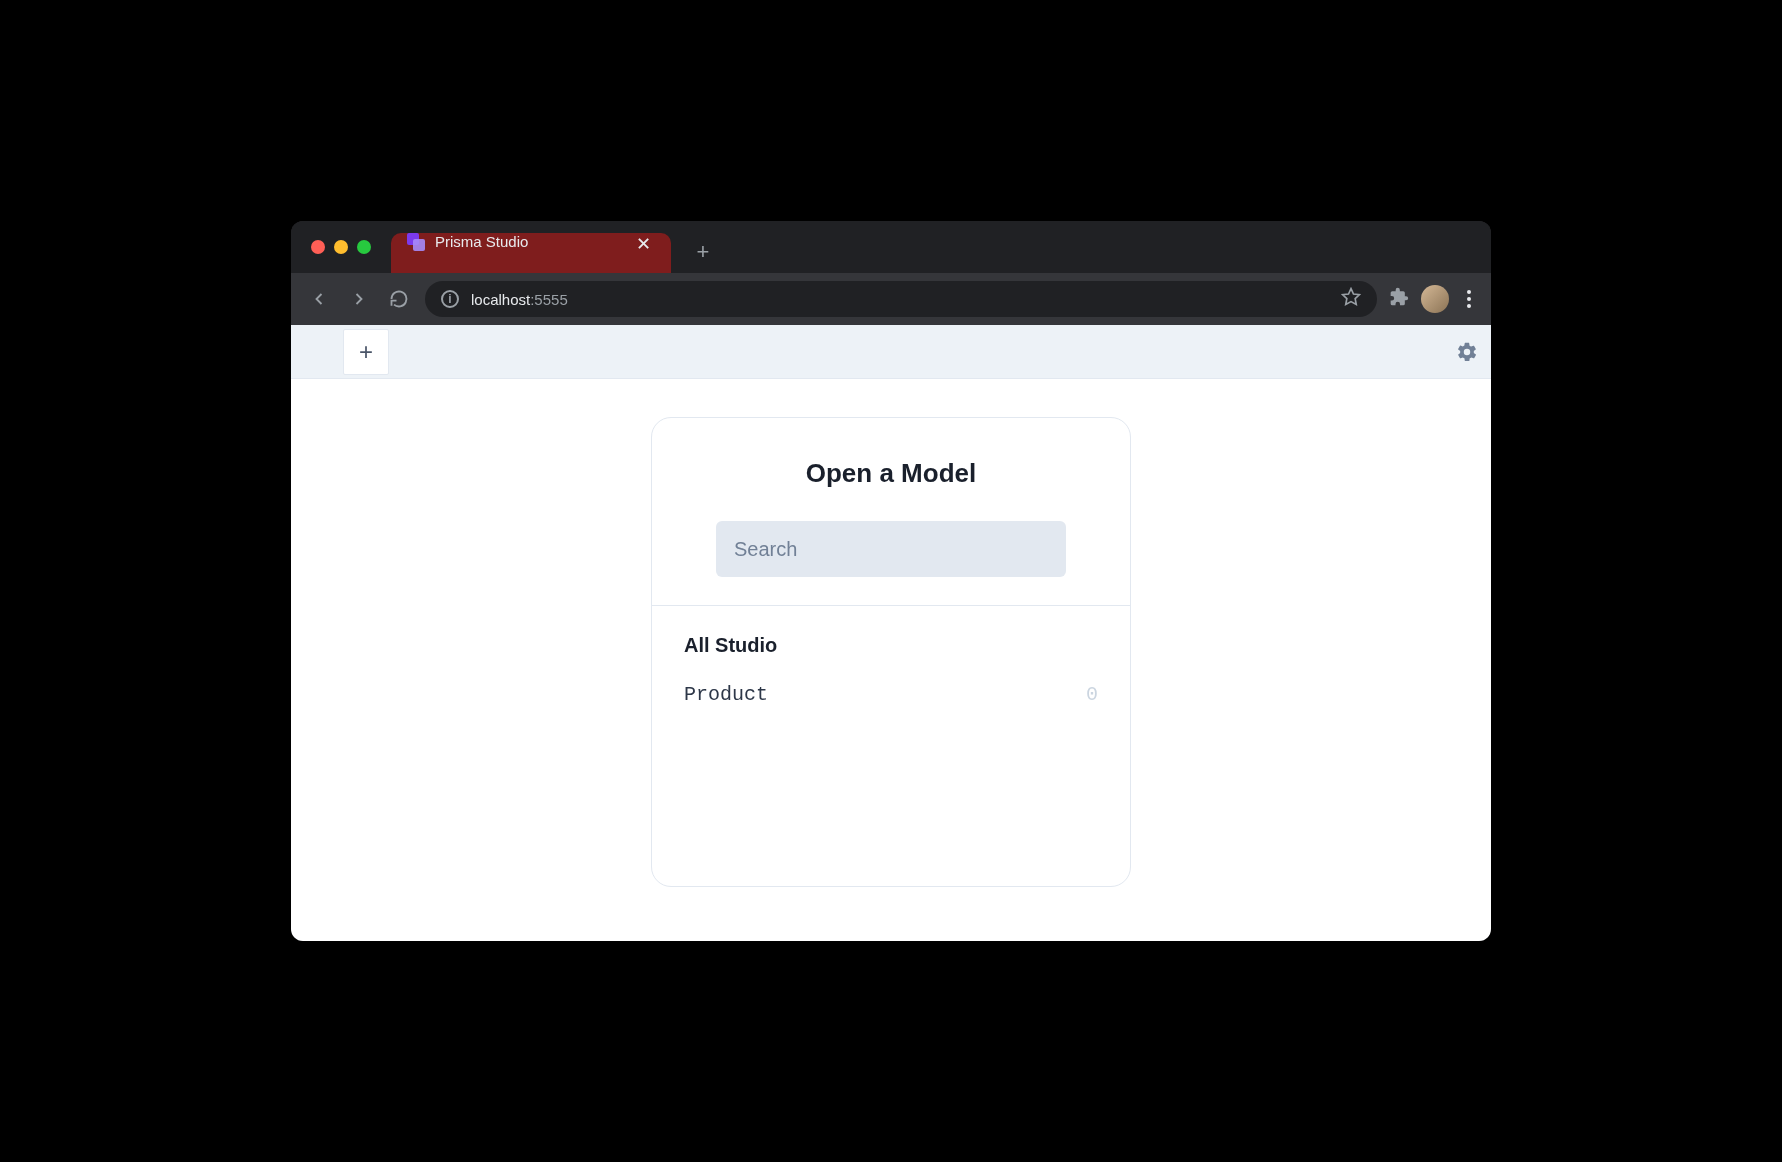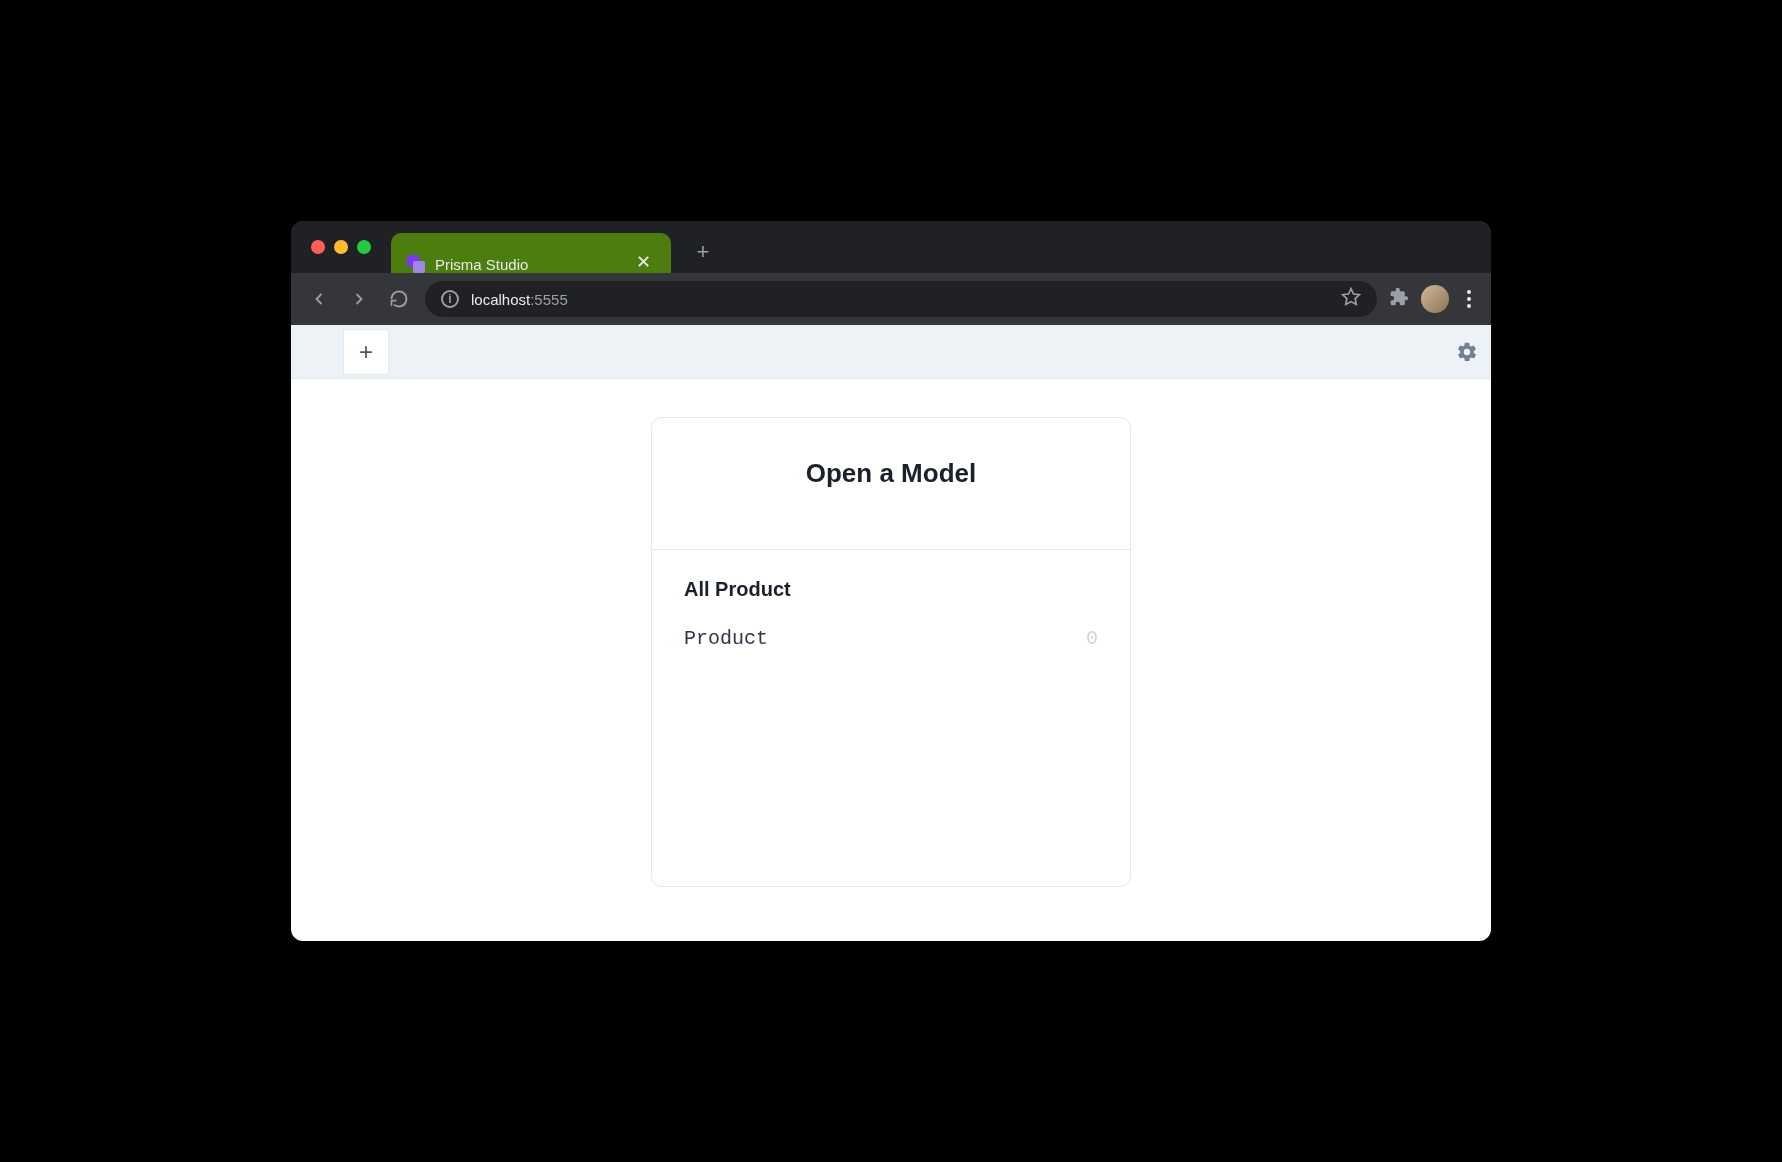--- a/index.html
+++ b/index.html
@@ -35,24 +35,24 @@
       gap: 9px;
       margin-left: 8px;
       margin-right: 20px;
     }
     .tl { width: 14px; height: 14px; border-radius: 50%; }
     .tl-red { background: #ff5f56; }
     .tl-yellow { background: #ffbd2e; }
     .tl-green { background: #27c93f; }
     .tab {
       height: 40px;
-      background: #4d7c0f;
+      background: #7f1d1d;
       border-radius: 10px 10px 0 0;
       display: flex;
-      align-items: flex-end;
+      align-items: flex-start;
       padding: 0 16px;
       margin-top: 12px;
       min-width: 280px;
       gap: 10px;
     }
     .favicon {
       width: 18px; height: 18px;
       position: relative;
     }
     .favicon .sq1 {
@@ -153,21 +153,21 @@
     .canvas {
       flex: 1;
       display: flex;
       justify-content: center;
       padding-top: 38px;
     }
     .modal {
       width: 480px;
       height: 470px;
       border: 1px solid #e2e8f0;
-      border-radius: 11px;
+      border-radius: 20px;
       background: #fff;
       display: flex;
       flex-direction: column;
     }
     .modal-top {
       padding: 40px 32px 28px;
       border-bottom: 1px solid #e2e8f0;
     }
     .modal-title {
       text-align: center;
@@ -286,23 +286,26 @@
         <svg viewBox="0 0 24 24" fill="currentColor">
             <path d="M19.4 13a7.8 7.8 0 0 0 .1-1 7.8 7.8 0 0 0-.1-1l2.1-1.6a.5.5 0 0 0 .1-.6l-2-3.5a.5.5 0 0 0-.6-.2l-2.5 1a7.3 7.3 0 0 0-1.7-1l-.4-2.6A.5.5 0 0 0 14 2h-4a.5.5 0 0 0-.5.4L9.1 5a7.3 7.3 0 0 0-1.7 1l-2.5-1a.5.5 0 0 0-.6.2l-2 3.5a.5.5 0 0 0 .1.6L4.6 11a7.8 7.8 0 0 0-.1 1 7.8 7.8 0 0 0 .1 1l-2.1 1.6a.5.5 0 0 0-.1.6l2 3.5a.5.5 0 0 0 .6.2l2.5-1a7.3 7.3 0 0 0 1.7 1l.4 2.6a.5.5 0 0 0 .5.4h4a.5.5 0 0 0 .5-.4l.4-2.6a7.3 7.3 0 0 0 1.7-1l2.5 1a.5.5 0 0 0 .6-.2l2-3.5a.5.5 0 0 0-.1-.6zM12 15.5A3.5 3.5 0 1 1 15.5 12 3.5 3.5 0 0 1 12 15.5z"></path>
           </svg>
       </div>
     </div>
 
     <div class="canvas">
       <div class="modal">
         <div class="modal-top">
           <div class="modal-title">Open a Model</div>
+          <div class="search-wrap">
+            <input class="search-input" type="text" placeholder="Search" style="">
+          </div>
         </div>
         <div class="modal-bottom">
-          <div class="section-head">All Product</div>
+          <div class="section-head">All Studio</div>
           <div class="model-row">
             <span>Product</span>
             <span class="model-count">0</span>
           </div>
         </div>
       </div>
     </div>
   </div>
 
 </div>

